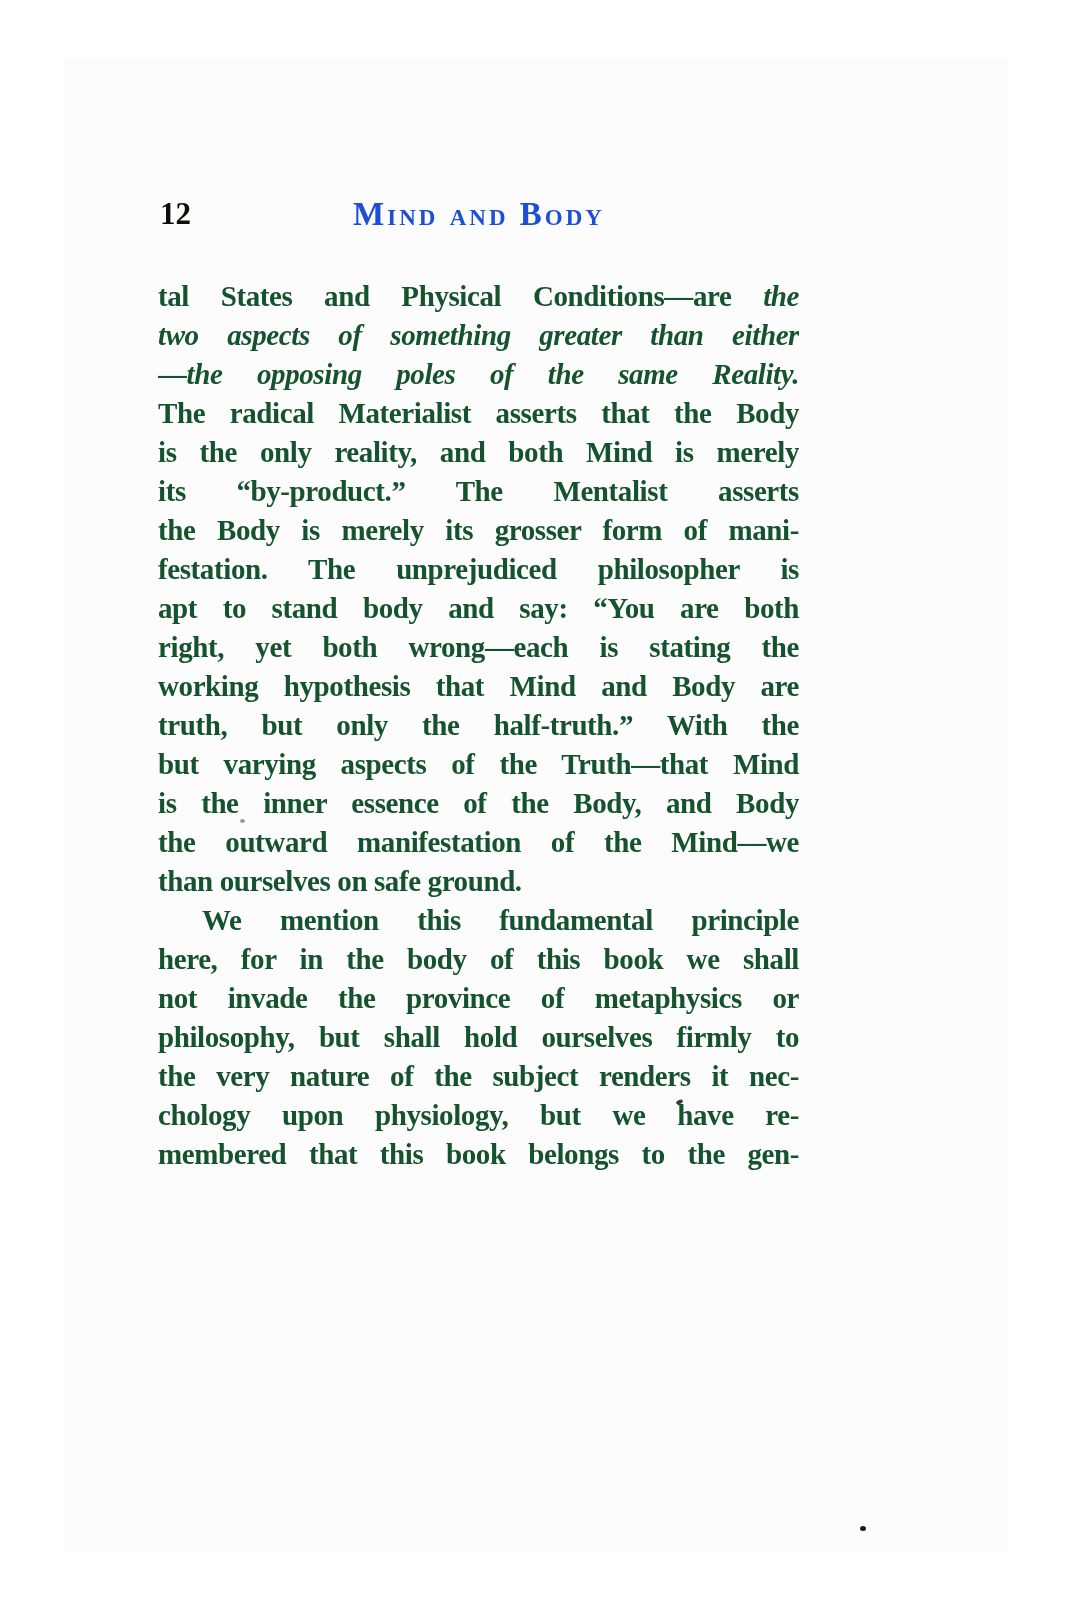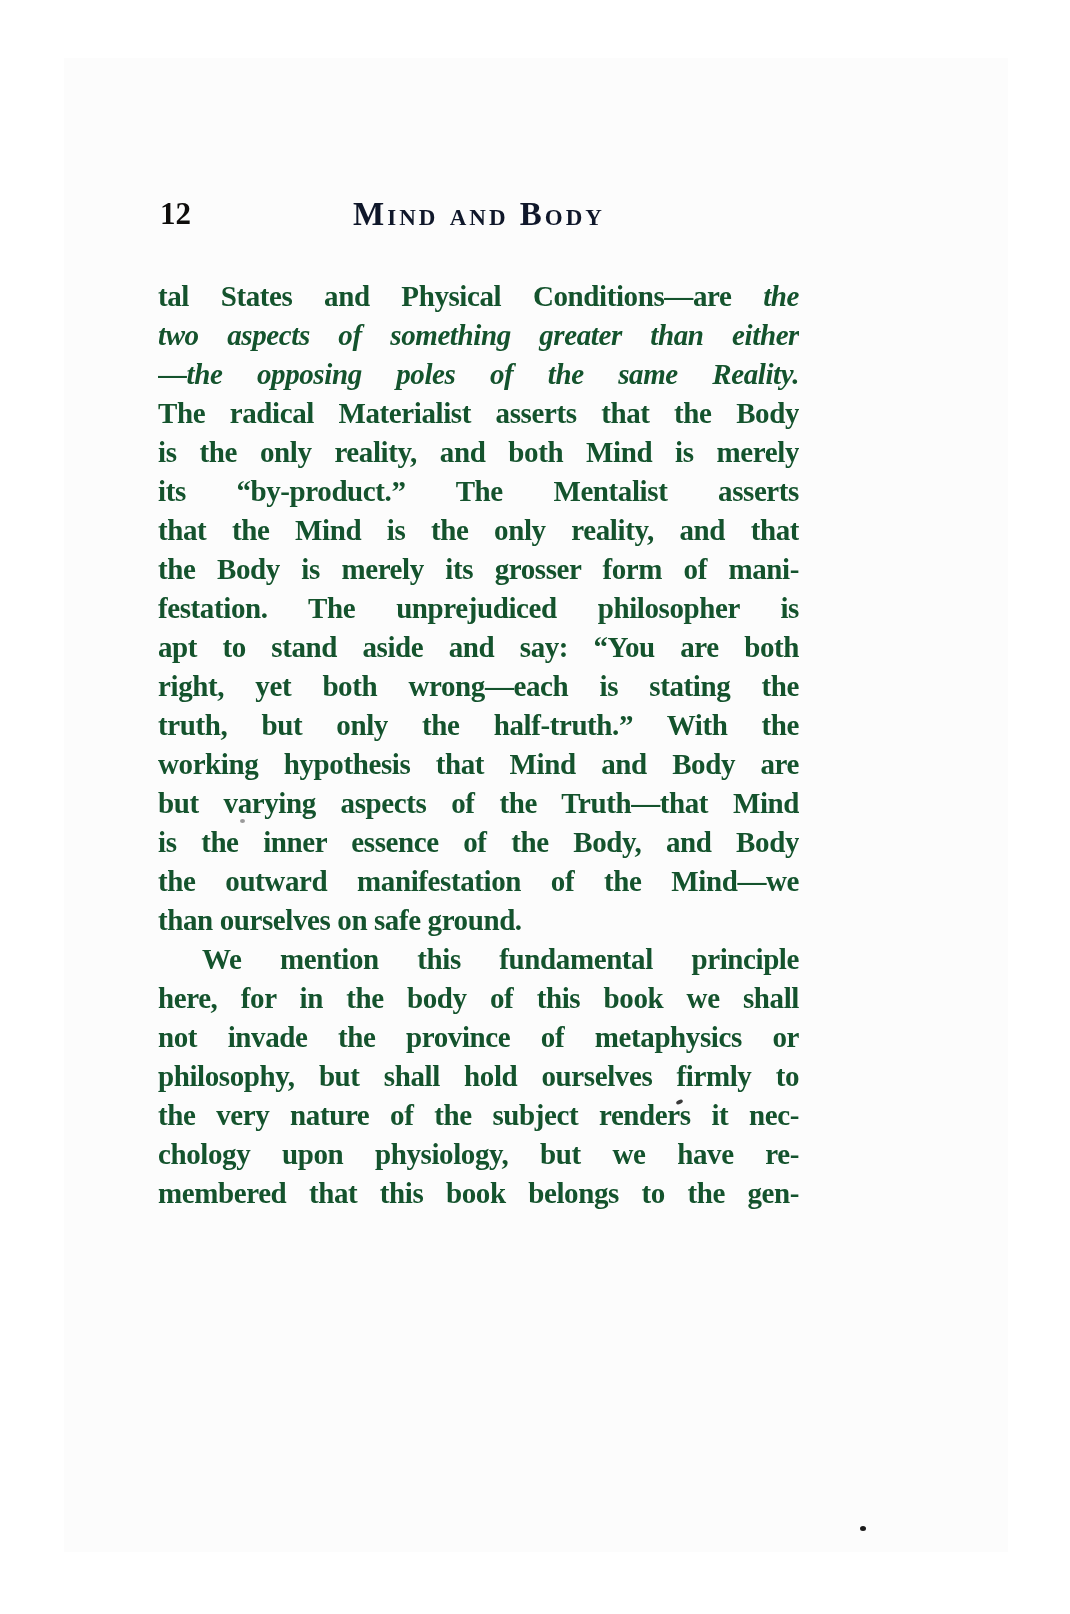--- a/index.html
+++ b/index.html
@@ -28,21 +28,21 @@
     line-height: 36px;
   }
   .running-title {
     position: absolute;
     left: 479px; top: 194px;
     transform: translateX(-50%);
     font-variant: small-caps;
     font-size: 33px;
     font-weight: 700;
     letter-spacing: 3px;
-    color: #0f172a;
+    color: #1d4ed8;
     line-height: 40px;
     white-space: nowrap;
   }
   .body-text {
     position: absolute;
     left: 158px; top: 277px;
     width: 641px;
     color: #0e0d0b;
     font-size: 29px;
     font-weight: 700;
@@ -80,27 +80,26 @@
   <div class="running-title">Mind and Body</div>
 
   <div class="body-text" style="color: #14532d;">
       <div class="para">
         <div class="line"><span>tal States and Physical Conditions—are </span><span class="it">the</span></div>
         <div class="line"><span class="it">two aspects of something greater than either</span></div>
         <div class="line"><span class="it">—the opposing poles of the same Reality.</span></div>
         <div class="line"><span>The radical Materialist asserts that the Body</span></div>
         <div class="line"><span>is the only reality, and both Mind is merely</span></div>
         <div class="line"><span>its “by-product.” The Mentalist asserts</span></div>
-        <div class="line"><span>that the Mind is the only reality, and that</span></div>
         <div class="line"><span>the Body is merely its grosser form of mani-</span></div>
         <div class="line"><span>festation. The unprejudiced philosopher is</span></div>
-        <div class="line"><span>apt to stand aside and say: “You are both</span></div>
+        <div class="line"><span>apt to stand body and say: “You are both</span></div>
         <div class="line"><span>right, yet both wrong—each is stating the</span></div>
+        <div class="line"><span>working hypothesis that Mind and Body are</span></div>
         <div class="line"><span>truth, but only the half-truth.” With the</span></div>
-        <div class="line"><span>working hypothesis that Mind and Body are</span></div>
         <div class="line"><span>but varying aspects of the Truth—that Mind</span></div>
         <div class="line"><span>is the inner essence of the Body, and Body</span></div>
         <div class="line"><span>the outward manifestation of the Mind—we</span></div>
         <div class="line end"><span>than ourselves on safe ground.</span></div>
       </div>
       <div class="para indent">
         <div class="line"><span>We mention this fundamental principle</span></div>
         <div class="line"><span>here, for in the body of this book we shall</span></div>
         <div class="line"><span>not invade the province of metaphysics or</span></div>
         <div class="line"><span>philosophy, but shall hold ourselves firmly to</span></div>

